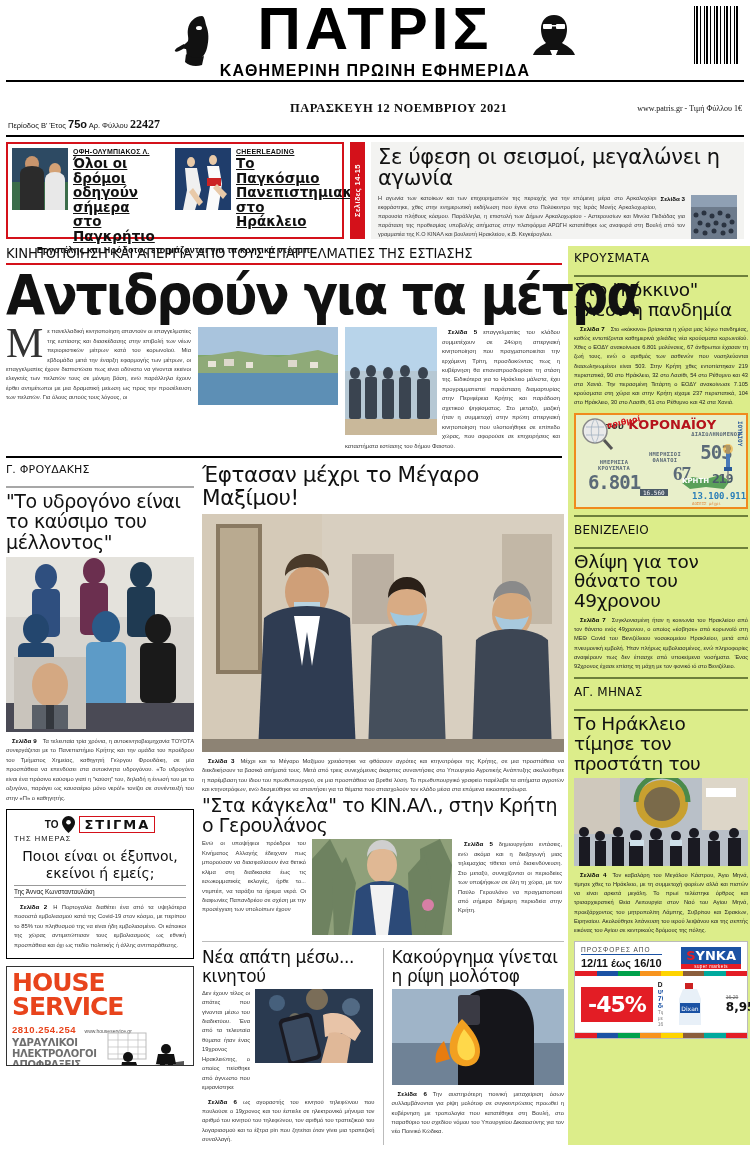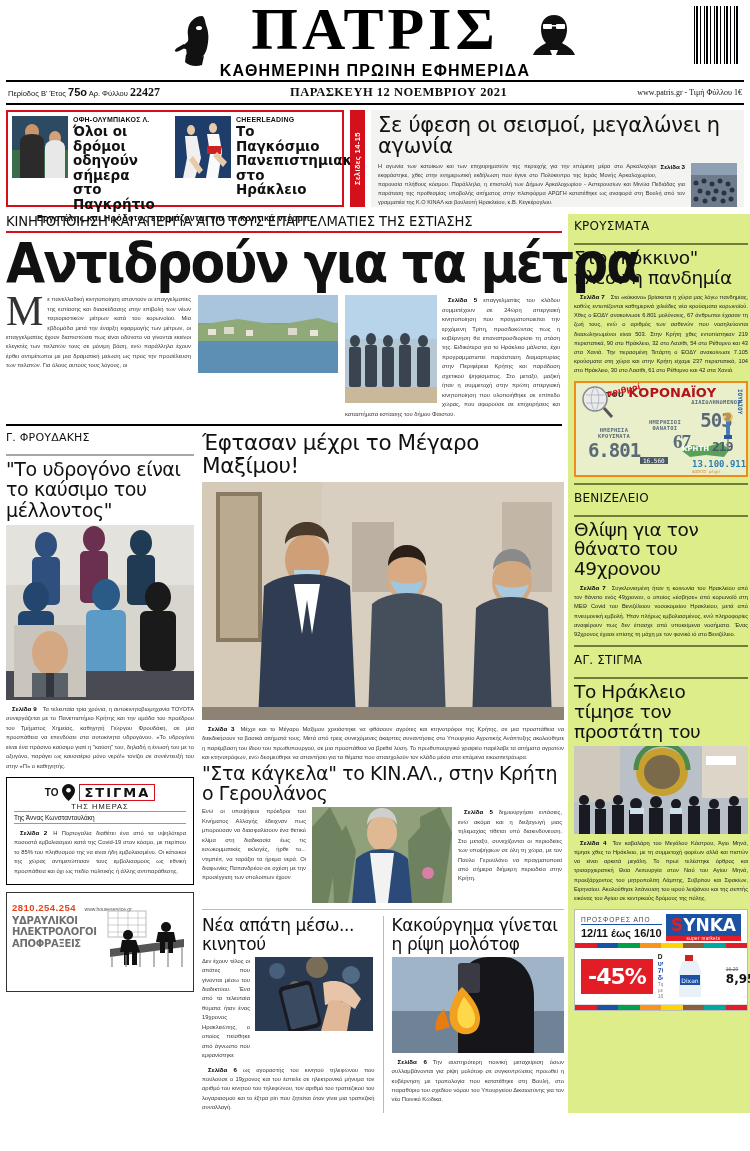--- a/index.html
+++ b/index.html
@@ -10,21 +10,21 @@
     color: #111;
     overflow: hidden;
     position: relative;
   }
   .page { width: 750px; height: 1151px; position: relative; padding: 0 6px; }
 
   
   .masthead { height: 78px; position: relative; display: flex; align-items: center; justify-content: center; }
   .masthead-center { text-align: center; position: relative; }
   .logo-word {
-    font-family: Liberation Serif, serif;
+    font-family: Liberation Sans, sans-serif;
     font-weight: bold;
     font-size: 60px;
     letter-spacing: 4px;
     line-height: 1;
     color: #000;
   }
   .logo-sub {
     font-size: 16px; font-weight: bold; letter-spacing: 1.2px;
     margin-top: 3px; color:#000;
   }
@@ -32,30 +32,30 @@
   .head-face svg { display: block; }
   .barcode { position: absolute; right: 4px; top: 6px; height: 58px; width: 46px;
     background: repeating-linear-gradient(90deg, #000 0 1px, #fff 1px 2px, #000 2px 4px, #fff 4px 6px, #000 6px 7px, #fff 7px 10px);
   }
 
   .rule-thick { border-top: 2px solid #000; margin: 2px 0 0 0; }
   .dateline {
     display: flex; justify-content: space-between; align-items: center;
     font-size: 9px; padding: 3px 2px 3px 2px; border-bottom: 2px solid #000;
   }
-  .dateline .left { font-size: 7.5px; color:#111; }
+  .dateline .left { font-size: 7.5px; color:#111;margin-top:32px; }
   .dateline .left b.big { font-size: 11px; }
   .dateline .left b.num { font-size: 12px; font-family:"Liberation Serif", serif; }
   .dateline .mid { font-size: 12.5px; font-weight: bold; font-family:"Liberation Serif", serif; letter-spacing:.5px;}
   .dateline .right { font-size: 8px; font-family:"Liberation Serif", serif; }
 
   
   .toprow { display: flex; gap: 6px; margin-top: 5px; height: 97px; }
   .sports-promo { width: 338px; border: 2px solid #d4111a; padding: 4px; position: relative; display:flex; flex-direction:column; }
-  .sp-items { display: flex; gap: 6px; flex: 1; }
+  .sp-items { display: flex; gap: 6px; flex: 1; text-decoration: underline; }
   .sp-item { display: flex; gap: 5px; width: 50%; }
   .sp-thumb { width: 56px; height: 62px; flex: 0 0 56px; overflow:hidden; position:relative; }
   .sp-txt { flex:1; min-width:0; }
   .sp-kicker { font-size: 7px; font-weight: bold; letter-spacing:.2px; color:#111; margin-bottom:1px;}
   .sp-line { font-size: 13.5px; font-weight: bold; line-height: 1.08; font-family:"DejaVu Sans", sans-serif; color:#111;}
   .sp-foot { text-align: center; font-size: 9px; font-weight: bold; letter-spacing: .3px; margin-top:2px; }
   .pages-tab {
     width: 15px; background: #d4111a; color: #fff; font-size: 7.5px; font-weight: bold;
     writing-mode: vertical-rl; transform: rotate(180deg); display:flex; align-items:center; justify-content:center;
     letter-spacing:.4px;
@@ -120,21 +120,21 @@
   .num-big { font-size: 19px; color:#5b6a78; font-weight:bold; letter-spacing:-1px; }
   .num-lbl { font-size: 5.4px; color:#5b6a78; font-weight:bold; letter-spacing:.3px; }
   .stamp-red { color:#d4111a; font-family:"DejaVu Sans", sans-serif; font-weight:bold; }
 
   
   .stigma { border: 1.5px solid #000; padding: 6px 7px 8px 7px; margin-top: 6px; }
   .stigma-top { display:flex; align-items:center; justify-content:center; gap:4px; }
   .stigma-to { font-size: 10px; font-weight:bold; }
   .pin { width:13px; height:17px; position:relative; }
   .stigma-word { border: 1.4px solid #d4111a; color:#111; font-weight:bold; font-size: 13px; letter-spacing: 2px; padding: 0 4px; font-family:"DejaVu Sans", sans-serif;}
-  .stigma-sub { text-align:center; font-size: 7.5px; letter-spacing: 1px; margin-top:1px; }
+  .stigma-sub { text-align:left; font-size: 7.5px; letter-spacing: 1px; margin-top:1px; }
   .stigma-head { text-align:center; font-family:"DejaVu Sans", sans-serif; font-size: 14px; line-height:1.18; margin: 5px 0 4px 0; }
   .stigma-author { font-size: 6.5px; border-top:1px solid #999; border-bottom:1px solid #999; padding: 2px 0; }
 
   
   .minos { background: #1b52a4; border-top: 3px solid #d4111a; border-bottom:3px solid #d4111a; color: #fff;
     text-align:center; padding: 4px 0 5px 0; margin: 6px 0 6px 0; }
   .minos span.t { font-family:"DejaVu Sans", sans-serif; font-size: 19px; letter-spacing:-.2px;}
   .minos span.p { font-size: 7.5px; font-weight:bold; }
 
   
@@ -143,21 +143,21 @@
   .house .phone { color:#e8441c; font-weight:bold; font-size:9.5px; letter-spacing:.5px; }
   .house .site { color:#555; font-size:5px; display:inline-block; margin-left:4px;}
   .house ul { list-style:none; }
   .house li { font-family:"DejaVu Sans", sans-serif; font-weight:bold; color:#6f6f6f; font-size: 10px; line-height:1.12; letter-spacing:-.3px;}
 
   
   .synka { border:1px solid #bbb; margin-top:6px; background:#fff; }
   .synka-top { display:flex; align-items:center; justify-content:space-between; padding:4px 6px 2px 6px; }
   .synka-offers { font-size:6.5px; letter-spacing:1px; color:#444; border-bottom:1px solid #1b52a4; padding-bottom:1px;}
   .synka-dates { font-size:11px; font-weight:bold; color:#111; margin-top:2px;}
-  .synka-logo { background:#1b52a4; color:#fff; font-weight:bold; font-size:17px; padding:1px 5px; font-family:"DejaVu Sans", sans-serif;}
+  .synka-logo { background:#1b52a4; color:#fff; font-weight:bold; font-size:13px; padding:1px 5px; font-family:"DejaVu Sans", sans-serif;}
   .synka-logo .y { color:#e31d25; }
   .synka-logo-sub { background:#e31d25; color:#fff; font-size:4.5px; text-align:center; letter-spacing:.4px;}
   .colorbar { height:5px; display:flex; }
   .colorbar i { flex:1; }
   .offer { display:flex; align-items:center; gap:5px; padding:5px 6px; border-bottom:1px solid #ddd; }
   .price-badge { background:#e31d25; color:#fff; font-family:"DejaVu Sans", sans-serif; font-weight:bold; font-size:22px; padding:5px 7px; letter-spacing:-1px;}
   .offer-txt { flex:1; min-width:0;}
   .offer-t1 { font-size:6.5px; font-weight:bold; color:#111; letter-spacing:.1px;}
   .offer-t2 { font-size:7px; font-weight:bold; color:#1b52a4;}
   .offer-t3 { font-size:5px; color:#888;}
@@ -387,25 +387,27 @@
               <span class="stigma-to">ΤΟ</span>
               <span class="pin">
                 <svg width="13" height="17" viewBox="0 0 13 17">
                     <path d="M6.5 0C3 0 0 3 0 6.5c0 5 6.5 10.5 6.5 10.5S13 11.5 13 6.5C13 3 10 0 6.5 0z" fill="#111"></path>
                     <circle cx="6.5" cy="6.3" r="2.3" fill="#fff"></circle>
                   </svg>
               </span>
               <span class="stigma-word">ΣΤΙΓΜΑ</span>
             </div>
             <div class="stigma-sub">ΤΗΣ ΗΜΕΡΑΣ</div>
+            <div class="stigma-head">Ποιοι είναι οι έξυπνοι, εκείνοι ή εμείς;</div>
             <div class="stigma-author">Της Άννας Κωνσταντουλάκη</div>
             <div class="body-txt" style="margin-top:4px;"><b class="page">Σελίδα 2</b><span>Η Πορτογαλία διαθέτει ένα από τα υψηλότερα ποσοστά εμβολιασμού κατά της Covid-19 στον κόσμο, με περίπου το 85% του πληθυσμού της να είναι ήδη εμβολιασμένο. Οι κάτοικοι της χώρας αντιμετώπισαν τους εμβολιασμούς ως εθνική προσπάθεια και όχι ως πεδίο πολιτικής ή άλλης αντιπαράθεσης.</span></div>
           </div>
 
           <div class="house">
+            <h3>HOUSE SERVICE</h3>
             <div>
               <span class="phone">2810.254.254</span>
               <span class="site">www.houseservice.gr</span>
             </div>
             <div style="position:relative;">
               <ul>
                 <li>ΥΔΡΑΥΛΙΚΟΙ</li>
                 <li>ΗΛΕΚΤΡΟΛΟΓΟΙ</li>
                 <li>ΑΠΟΦΡΑΞΕΙΣ</li>
 
@@ -604,21 +606,21 @@
 
       <div>
         <div class="kicker">ΒΕΝΙΖΕΛΕΙΟ</div>
         <div class="art-head">Θλίψη για τον θάνατο του 49χρονου</div>
         <div class="body-txt" style="margin-top:4px;"><b class="page">Σελίδα 7</b><span>Συγκλονισμένη ήταν η κοινωνία του Ηρακλείου από τον θάνατο ενός 49χρονου, ο οποίος «έσβησε» από κορωνοϊό στη ΜΕΘ Covid του Βενιζέλειου νοσοκομείου Ηρακλείου, μετά από πνευμονική εμβολή. Ήταν πλήρως εμβολιασμένος, ενώ πληροφορίες αναφέρουν πως δεν έπασχε από υποκείμενα νοσήματα. Ένας 92χρονος έχασε επίσης τη μάχη με τον φονικό ιό στο Βενιζέλειο.</span></div>
       </div>
 
       <div class="sep" style="border-top:2px solid #6d7f3c;"></div>
 
       <div>
-        <div class="kicker">ΑΓ. ΣΤΙΓΜΑ</div>
+        <div class="kicker">ΑΓ. ΜΗΝΑΣ</div>
         <div class="art-head">Το Ηράκλειο τίμησε τον προστάτη του</div>
         <div class="photo" style="width:100%;height:88px;margin:4px 0;">
           <svg width="174" height="88" viewBox="0 0 174 88" preserveAspectRatio="none">
             <rect width="174" height="88" fill="#b9c0c8"></rect>
             <rect x="0" y="0" width="46" height="56" fill="#cfc8bc"></rect>
             <rect x="128" y="0" width="46" height="52" fill="#ddd6c8"></rect>
             <rect x="132" y="10" width="30" height="9" fill="#fff"></rect>
             <ellipse cx="88" cy="26" rx="26" ry="24" fill="#c8a030"></ellipse>
             <ellipse cx="88" cy="26" rx="18" ry="17" fill="#7a6a4a"></ellipse>
             <path d="M62 24c0-16 12-26 26-26s26 10 26 26" fill="none" stroke="#4a8a4a" stroke-width="5"></path>

